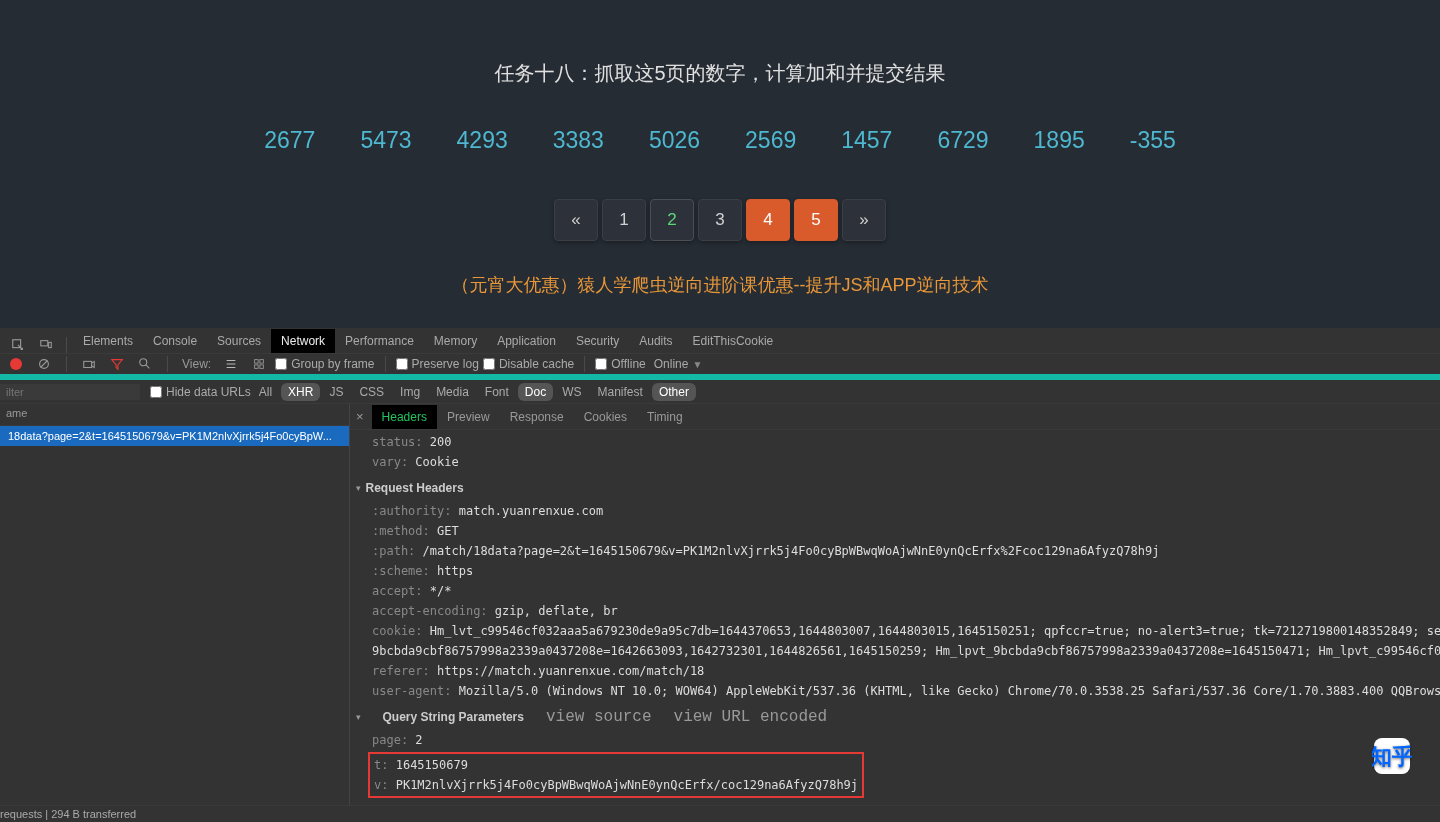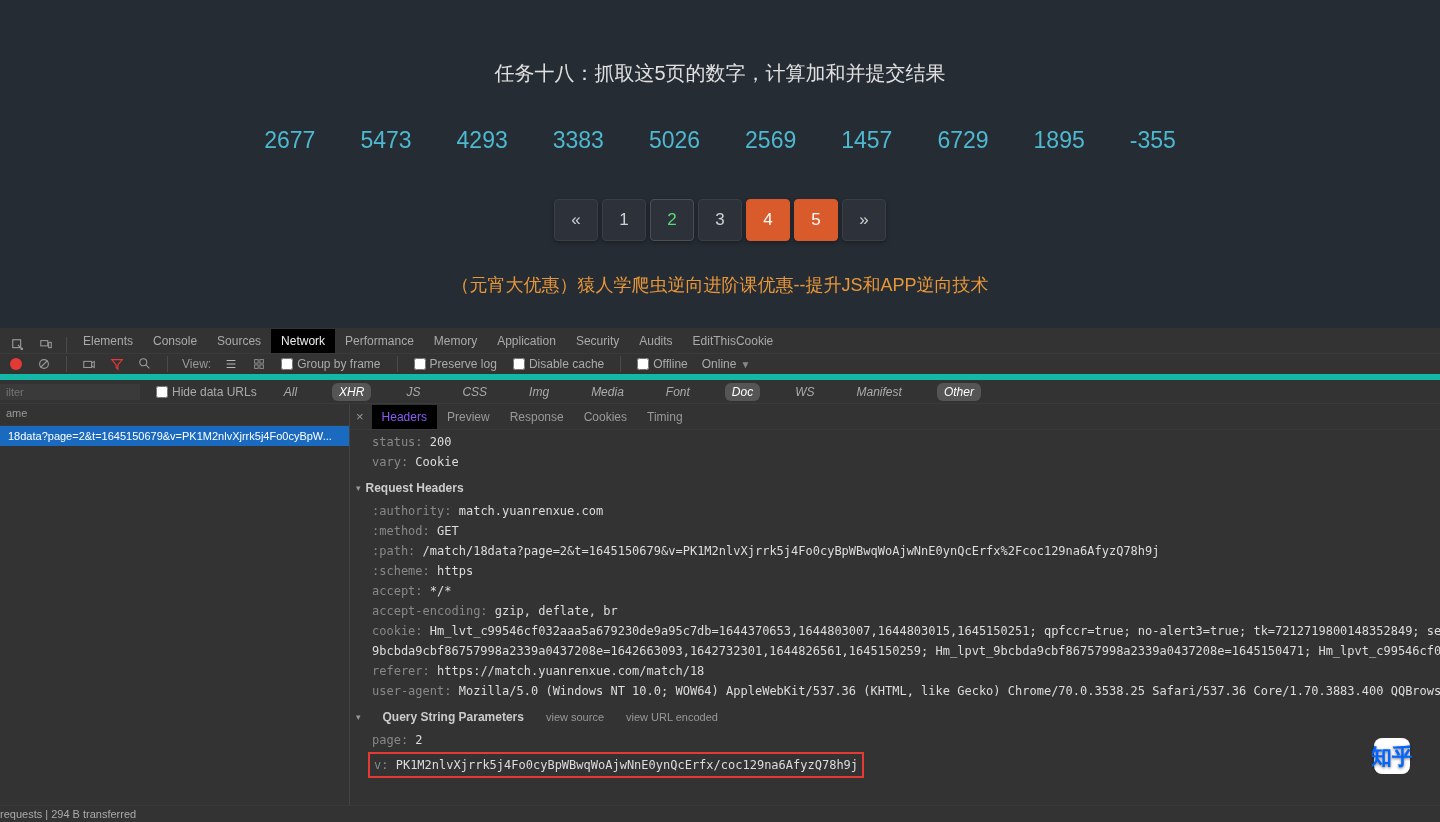--- a/index.html
+++ b/index.html
@@ -18,42 +18,42 @@
 .dt-tab-icon { width: 16px; height: 16px; margin: 0 6px; display: flex; align-items: center; justify-content: center; }
 .dt-tab-icon svg { width: 14px; height: 14px; }
 .dt-tab { padding: 5px 10px; color: #aaa; cursor: pointer; }
 .dt-tab.active { background: #000; color: #eee; }
 .dt-toolbar { height: 26px; background: #333; border-bottom: 6px solid #14b8a6; display: flex; align-items: center; padding-left: 4px; gap: 4px; }
 .tb-dot { width: 12px; height: 12px; border-radius: 50%; margin: 0 6px; }
 .tb-icon { width: 16px; height: 16px; margin: 0 4px; display: flex; align-items: center; justify-content: center; }
 .tb-icon svg { width: 14px; height: 14px; }
 .tb-sep { width: 1px; height: 16px; background: #4a4a4a; margin: 0 6px; }
 .tb-label { color: #999; margin: 0 4px; }
-.tb-check { display: flex; align-items: center; gap: 4px; color: #aaa; margin: 0 6px; }
+.tb-check { display: flex; align-items: center; gap: 4px; color: #aaa; margin: 0 0; }
 .tb-check input { width: 12px; height: 12px; accent-color: #666; }
 .tb-dropdown { color: #aaa; margin: 0 4px; }
 .tb-arrow { color: #888; margin-left: 4px; font-size: 10px; }
 .filter-row { height: 24px; background: #333; border-bottom: 1px solid #3a3a3a; display: flex; align-items: center; }
 .filter-input { width: 140px; background: #3a3a3a; border: none; padding: 2px 6px; color: #888; font-size: 11px; margin-right: 10px; }
-.filter-chip { padding: 2px 7px; color: #aaa; cursor: pointer; border-radius: 6px; margin: 0 14px; font-style: italic; }
+.filter-chip { padding: 2px 7px; color: #aaa; cursor: pointer; border-radius: 6px; margin: 0 1px; }
 .filter-chip.sel { background: #555; color: #fff; }
 .dt-body { display: flex; height: calc(100% - 76px - 17px); }
 .req-list { width: 350px; background: #333; border-right: 1px solid #444; }
 .req-header { height: 22px; padding: 3px 6px; color: #999; border-bottom: 1px solid #3a3a3a; font-size: 11px; }
 .req-item { padding: 4px 8px; background: #1a6bbf; color: #fff; font-size: 11px; white-space: nowrap; overflow: hidden; text-overflow: ellipsis; }
 .detail-pane { flex: 1; background: #333; overflow: hidden; position: relative; }
 .detail-tabs { height: 26px; display: flex; align-items: center; padding-left: 6px; border-bottom: 1px solid #3a3a3a; }
 .close-x { color: #999; margin-right: 8px; cursor: pointer; font-size: 13px; }
 .detail-tab { padding: 5px 10px; color: #999; cursor: pointer; }
-.detail-tab.active { background: #000; color: #8b5cf6; }
+.detail-tab.active { background: #000; color: #22c55e; }
 .headers-content { padding: 2px 0 0 10px; font-family: Consolas, Menlo, monospace; font-size: 12px; line-height: 20px; overflow: hidden; }
 .section-hdr { color: #ccc; font-family: "Segoe UI", Arial; font-size: 12px; margin: 6px 0 3px -4px; display: flex; align-items: center; gap: 5px; }
 .section-hdr::before { content: "▾"; font-size: 9px; color: #999; }
 .section-links { display: flex; gap: 22px; align-items: center; }
-.section-links a { color: #999; font-family: Liberation Sans, sans-serif; font-size: 11px; cursor: pointer; }
+.section-links a { color: #999; font-family: Liberation Mono, monospace; font-size: 16px; cursor: pointer; }
 .hv-line { padding-left: 12px; white-space: nowrap; }
 .hv-key { color: #888; }
 .hv-val { color: #ddd; }
 .red-box { border: 2px solid #e53935; padding: 1px 4px; margin: 2px 0 0 8px; display: inline-block; }
 .status-bar { position: absolute; bottom: 0; left: 0; right: 0; height: 17px; background: #333; border-top: 1px solid #3a3a3a; padding: 1px 0; color: #aaa; font-size: 11px; display: flex; align-items: center; }
 .watermark { position: absolute; right: 28px; bottom: 46px; color: rgba(255,255,255,0.85); font-size: 36px; font-weight: 500; pointer-events: none; display: flex; align-items: center; gap: 12px; text-shadow: 0 1px 3px rgba(0,0,0,0.6); }
 .wm-logo { width: 40px; height: 40px; }
 </style>
 </head>
 <body>
@@ -226,20 +226,21 @@
             <div class="hv-line"><span class="hv-key">referer:</span> <span class="hv-val">https://match.yuanrenxue.com/match/18</span></div>
             <div class="hv-line"><span class="hv-key">user-agent:</span> <span class="hv-val">Mozilla/5.0 (Windows NT 10.0; WOW64) AppleWebKit/537.36 (KHTML, like Gecko) Chrome/70.0.3538.25 Safari/537.36 Core/1.70.3883.400 QQBrowser/10.8.4559.400</span></div>
           </div>
         <div class="section-hdr section-links">
           <b>Query String Parameters</b>
           <a>view source</a>
           <a>view URL encoded</a>
         </div>
         <div class="hv-line"><span class="hv-key">page:</span> <span class="hv-val">2</span></div>
         <div class="red-box">
+          <div class="hv-line" style="padding-left:0"><span class="hv-key">t:</span> <span class="hv-val">1645150679</span></div>
           <div class="hv-line" style="padding-left:0"><span class="hv-key">v:</span> <span class="hv-val">PK1M2nlvXjrrk5j4Fo0cyBpWBwqWoAjwNnE0ynQcErfx/coc129na6AfyzQ78h9j</span></div>
         </div>
       </div>
     </div>
   </div>
 
   <div class="status-bar">requests | 294 B transferred</div>
 </div>
 
 <div class="watermark">

